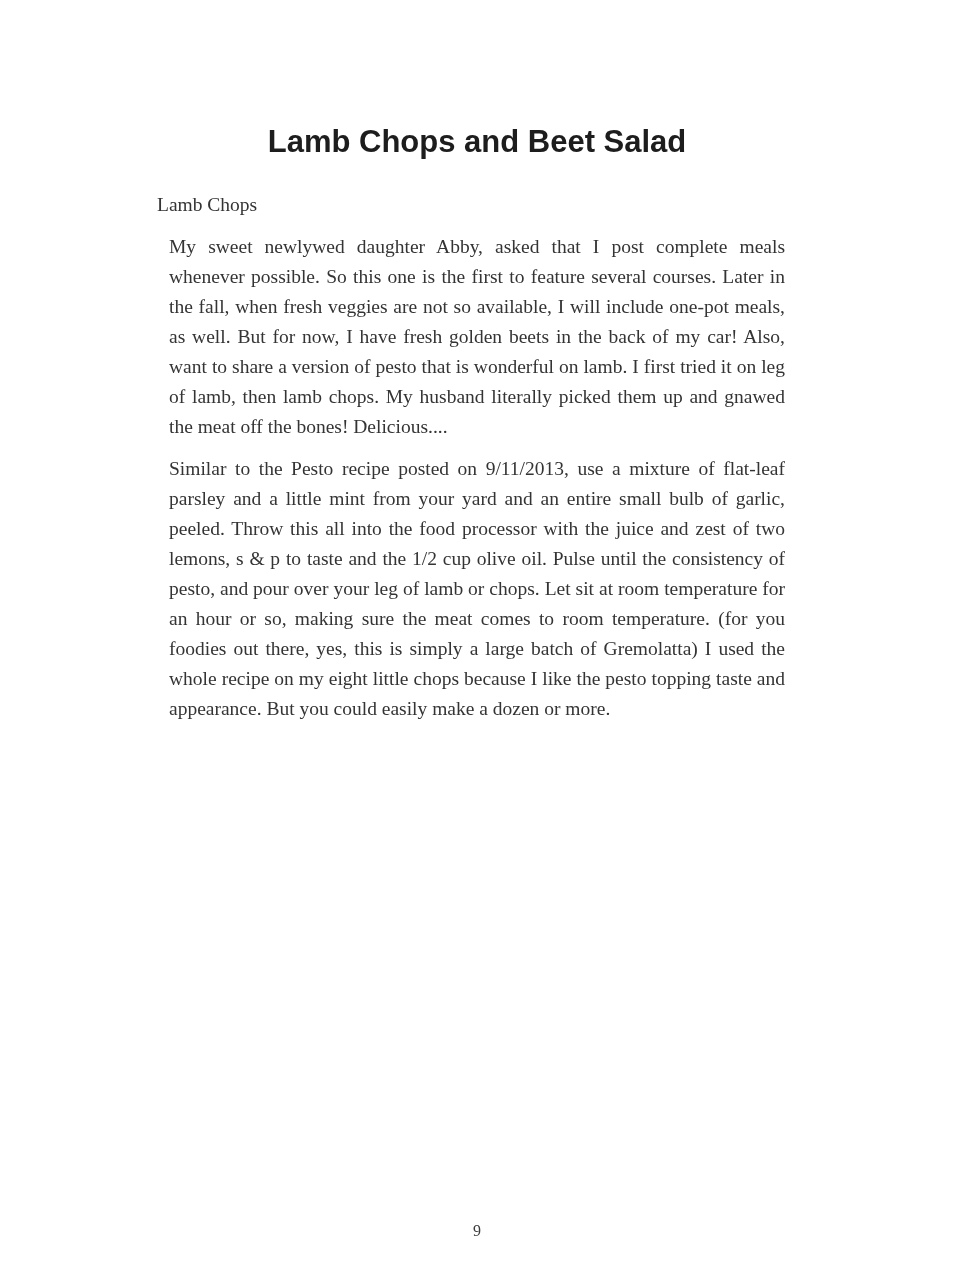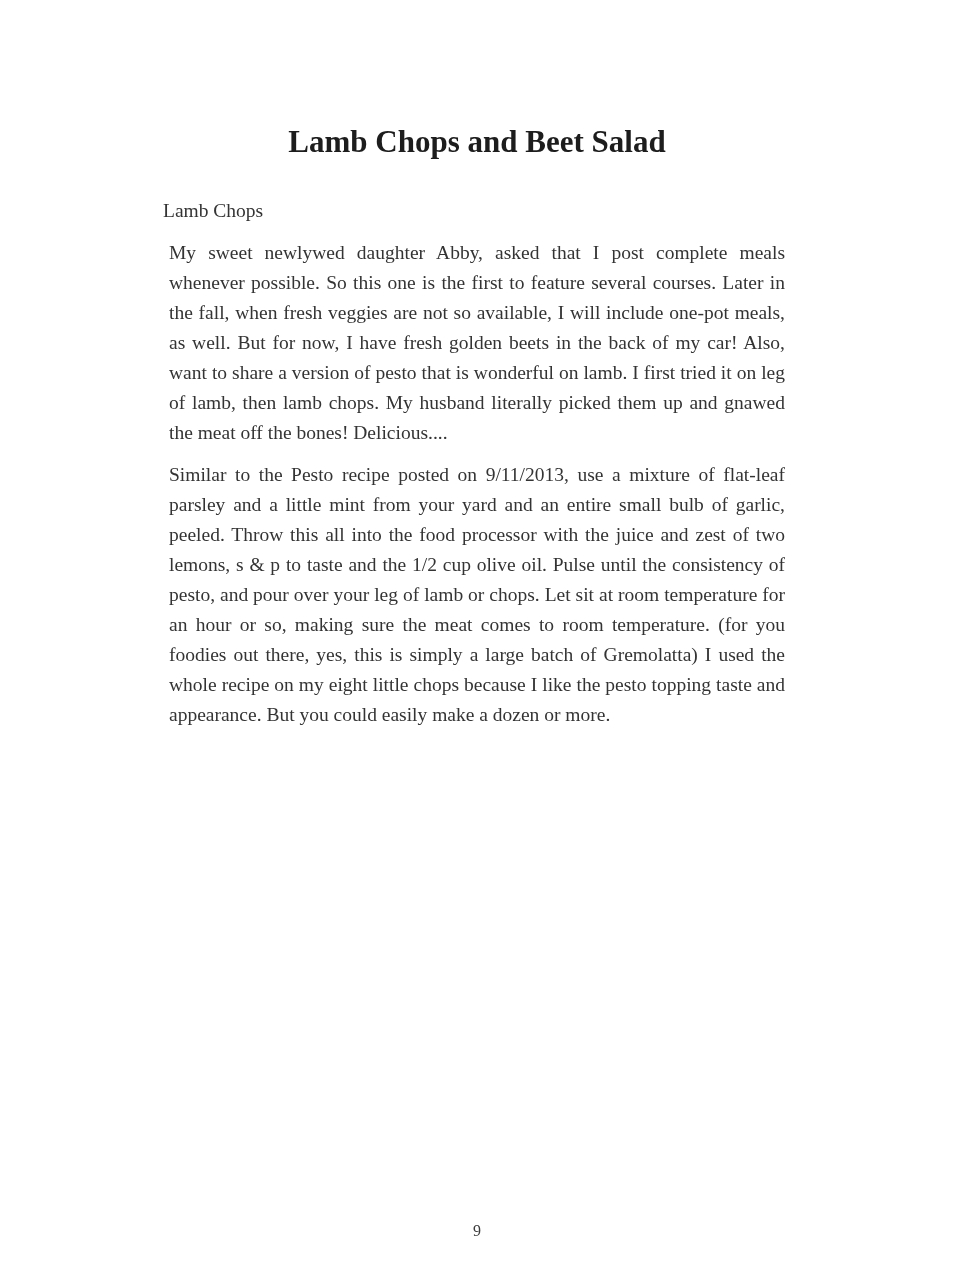--- a/index.html
+++ b/index.html
@@ -19,37 +19,37 @@
     inset: 0;
     background: #ffffff;
   }
   .title {
     position: absolute;
     top: 124px;
     left: 0;
     width: 100%;
     margin: 0;
     text-align: center;
-    font-family: Liberation Serif, serif;
+    font-family: Liberation Sans, sans-serif;
     font-weight: 700;
     font-size: 31px;
     line-height: 36px;
     color: #1d1d1d;
   }
   .body-text {
     position: absolute;
     left: 157px;
     top: 190px;
     width: 640px;
     font-size: 19.5px;
     line-height: 30px;
     color: #343434;
   }
   .section-heading {
-    margin: 6px;
+    margin: 0;
     text-align: left;
   }
   .para {
     margin: 12px;
     text-align: justify;
   }
   .page-number {
     position: absolute;
     top: 1221px;
     left: 0;

